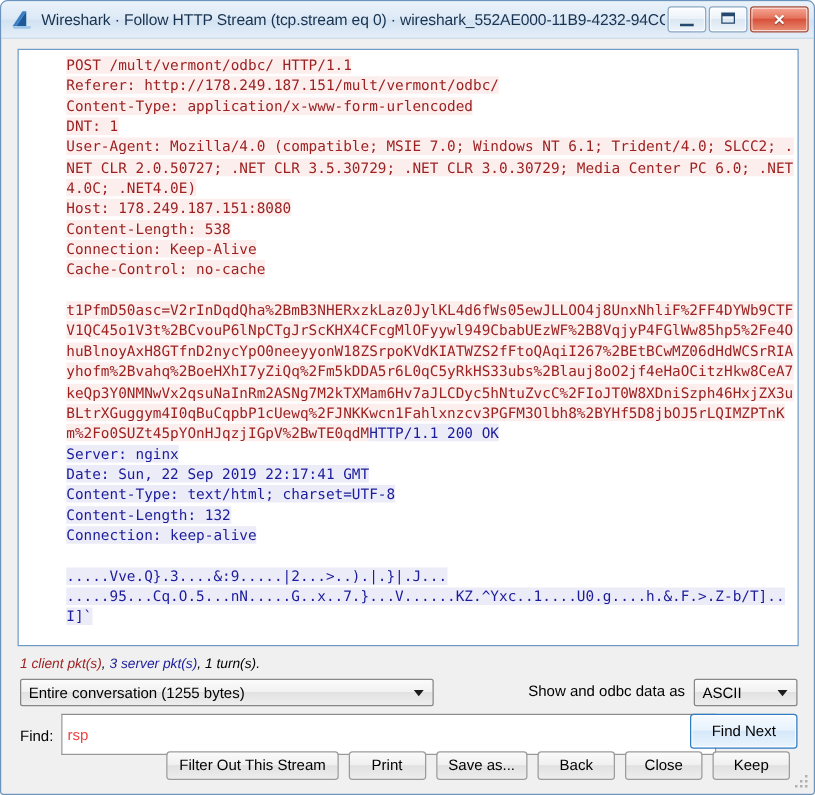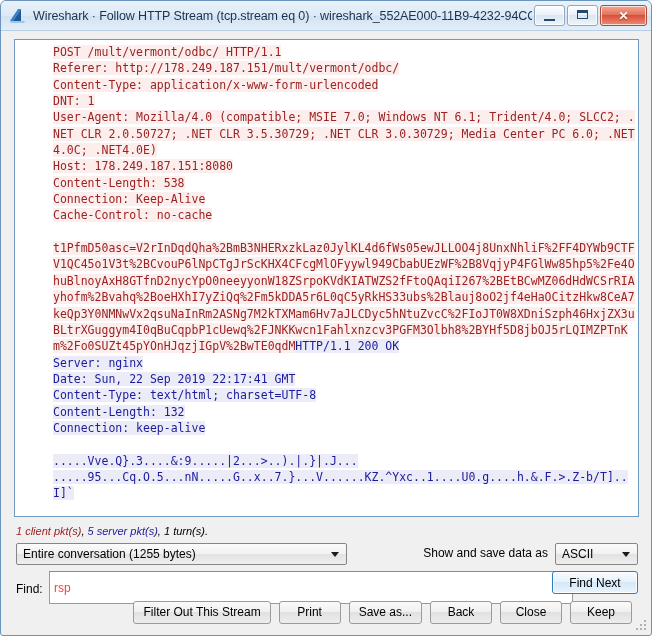--- a/index.html
+++ b/index.html
@@ -226,21 +226,21 @@
     font-family: "Liberation Sans", sans-serif;
     font-size: 12px;
     color: #ef4444;
     padding: 0 4px;
     outline: none;
   }
   #find-next {
     position: absolute;
     right: 0; top: 0;
     width: 86px;
-    height: 23px;
+    height: 28px;
     box-sizing: border-box;
     border: 1px solid #2e7cc4;
     border-radius: 3px;
     background: linear-gradient(to bottom, #f6fbff 0%, #e7f2fc 47%, #d5e8f9 50%, #eaf4fd 100%);
     font-family: "Liberation Sans", sans-serif;
     font-size: 12px;
     color: #000;
     box-shadow: inset 0 0 0 1px #ffffff;
     cursor: default;
   }
@@ -325,28 +325,28 @@
 </span><span class="blank-line"></span><span class="req">t1PfmD50asc=V2rInDqdQha%2BmB3NHERxzkLaz0JylKL4d6fWs05ewJLLOO4j8UnxNhliF%2FF4DYWb9CTFV1QC45o1V3t%2BCvouP6lNpCTgJrScKHX4CFcgMlOFyywl949CbabUEzWF%2B8VqjyP4FGlWw85hp5%2Fe4OhuBlnoyAxH8GTfnD2nycYpO0neeyyonW18ZSrpoKVdKIATWZS2fFtoQAqiI267%2BEtBCwMZ06dHdWCSrRIAyhofm%2Bvahq%2BoeHXhI7yZiQq%2Fm5kDDA5r6L0qC5yRkHS33ubs%2Blauj8oO2jf4eHaOCitzHkw8CeA7keQp3Y0NMNwVx2qsuNaInRm2ASNg7M2kTXMam6Hv7aJLCDyc5hNtuZvcC%2FIoJT0W8XDniSzph46HxjZX3uBLtrXGuggym4I0qBuCqpbP1cUewq%2FJNKKwcn1Fahlxnzcv3PGFM3Olbh8%2BYHf5D8jbOJ5rLQIMZPTnKm%2Fo0SUZt45pYOnHJqzjIGpV%2BwTE0qdM</span><span class="resp">HTTP/1.1 200 OK
 Server: nginx
 Date: Sun, 22 Sep 2019 22:17:41 GMT
 Content-Type: text/html; charset=UTF-8
 Content-Length: 132
 Connection: keep-alive
 </span><span class="blank-line"></span><span class="resp">.....Vve.Q}.3....&amp;:9.....|2...&gt;..).|.}|.J...
 .....95...Cq.O.5...nN.....G..x..7.}...V......KZ.^Yxc..1....U0.g....h.&amp;.F.&gt;.Z-b/T]..I]`</span></div>
   </div>
 
-  <div id="status-line"><span class="c-client">1 client pkt(s)</span><span>, </span><span class="c-server">5 server pkt(s)</span><span>, </span><span class="c-turn">1 turn(s).</span></div>
+  <div id="status-line"><span class="c-client">1 client pkt(s)</span><span>, </span><span class="c-server">3 server pkt(s)</span><span>, </span><span class="c-turn">1 turn(s).</span></div>
 
   <div id="conv-row">
     <div class="combo" id="conv-combo">
       <span>Entire conversation (1255 bytes)</span>
       <span class="arrow"></span>
     </div>
-    <div id="showsave-label">Show and save data as</div>
+    <div id="showsave-label">Show and odbc data as</div>
     <div class="combo" id="enc-combo">
       <span>ASCII</span>
       <span class="arrow"></span>
     </div>
   </div>
 
   <div id="find-row">
     <div id="find-label">Find:</div>
     <input id="find-input" type="text" value="rsp" style="">
     <button id="find-next">Find Next</button>

